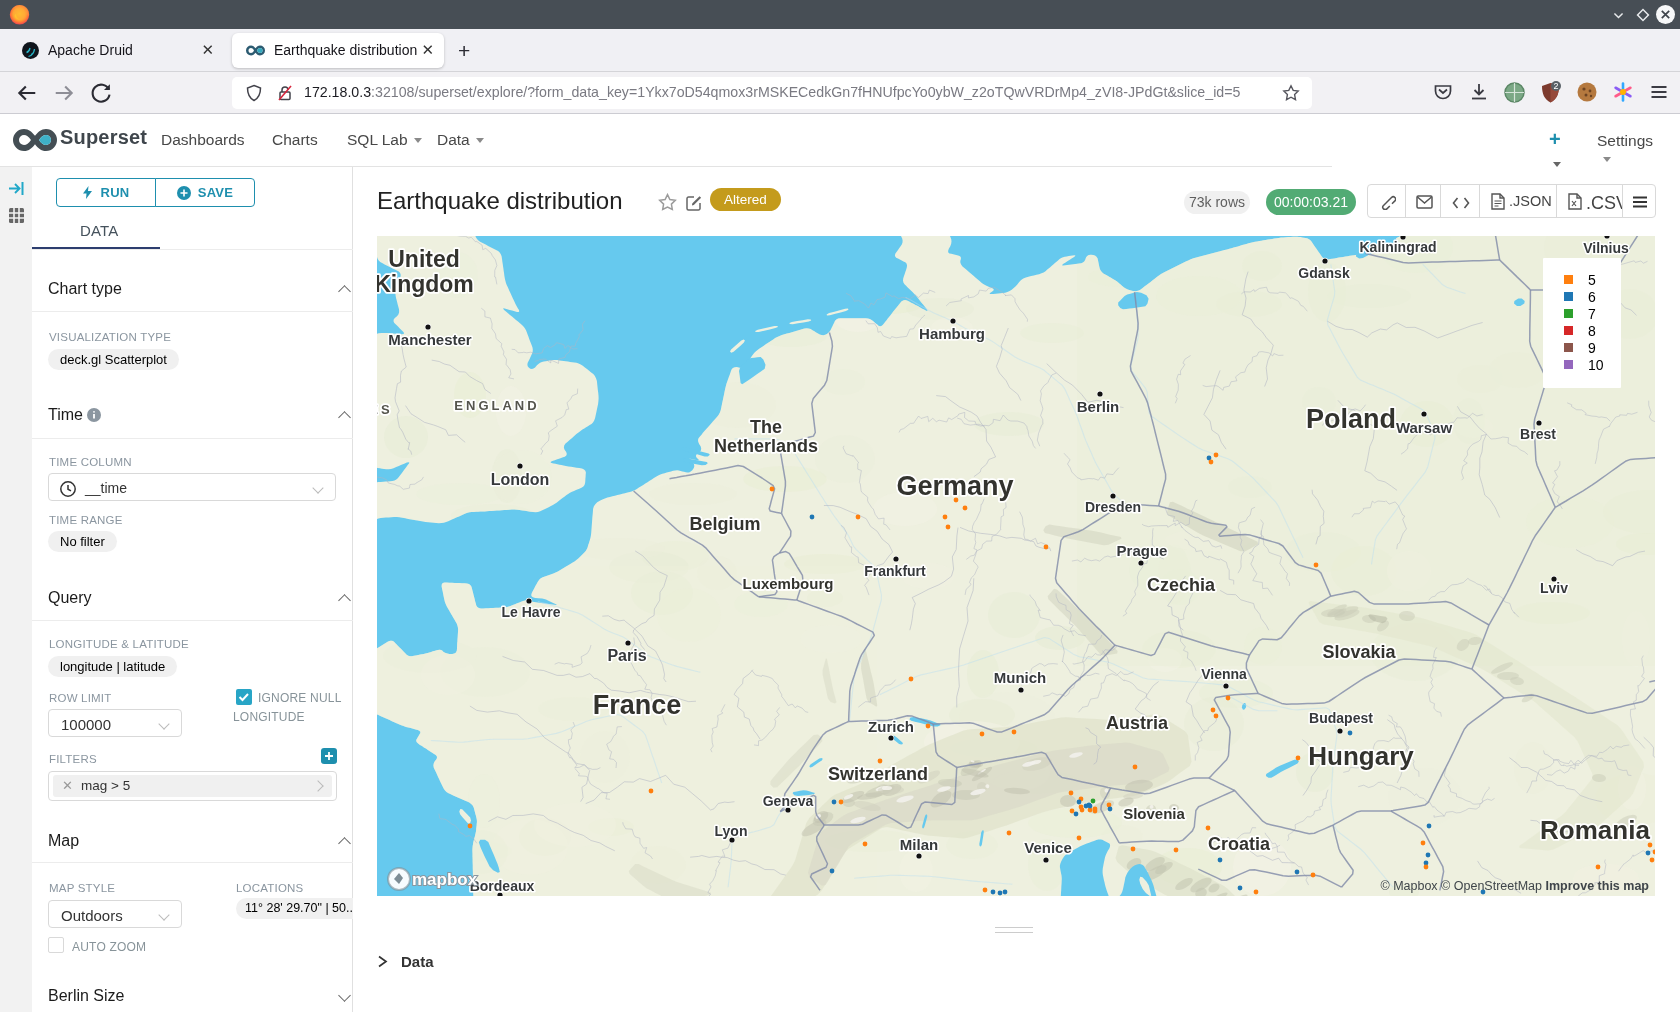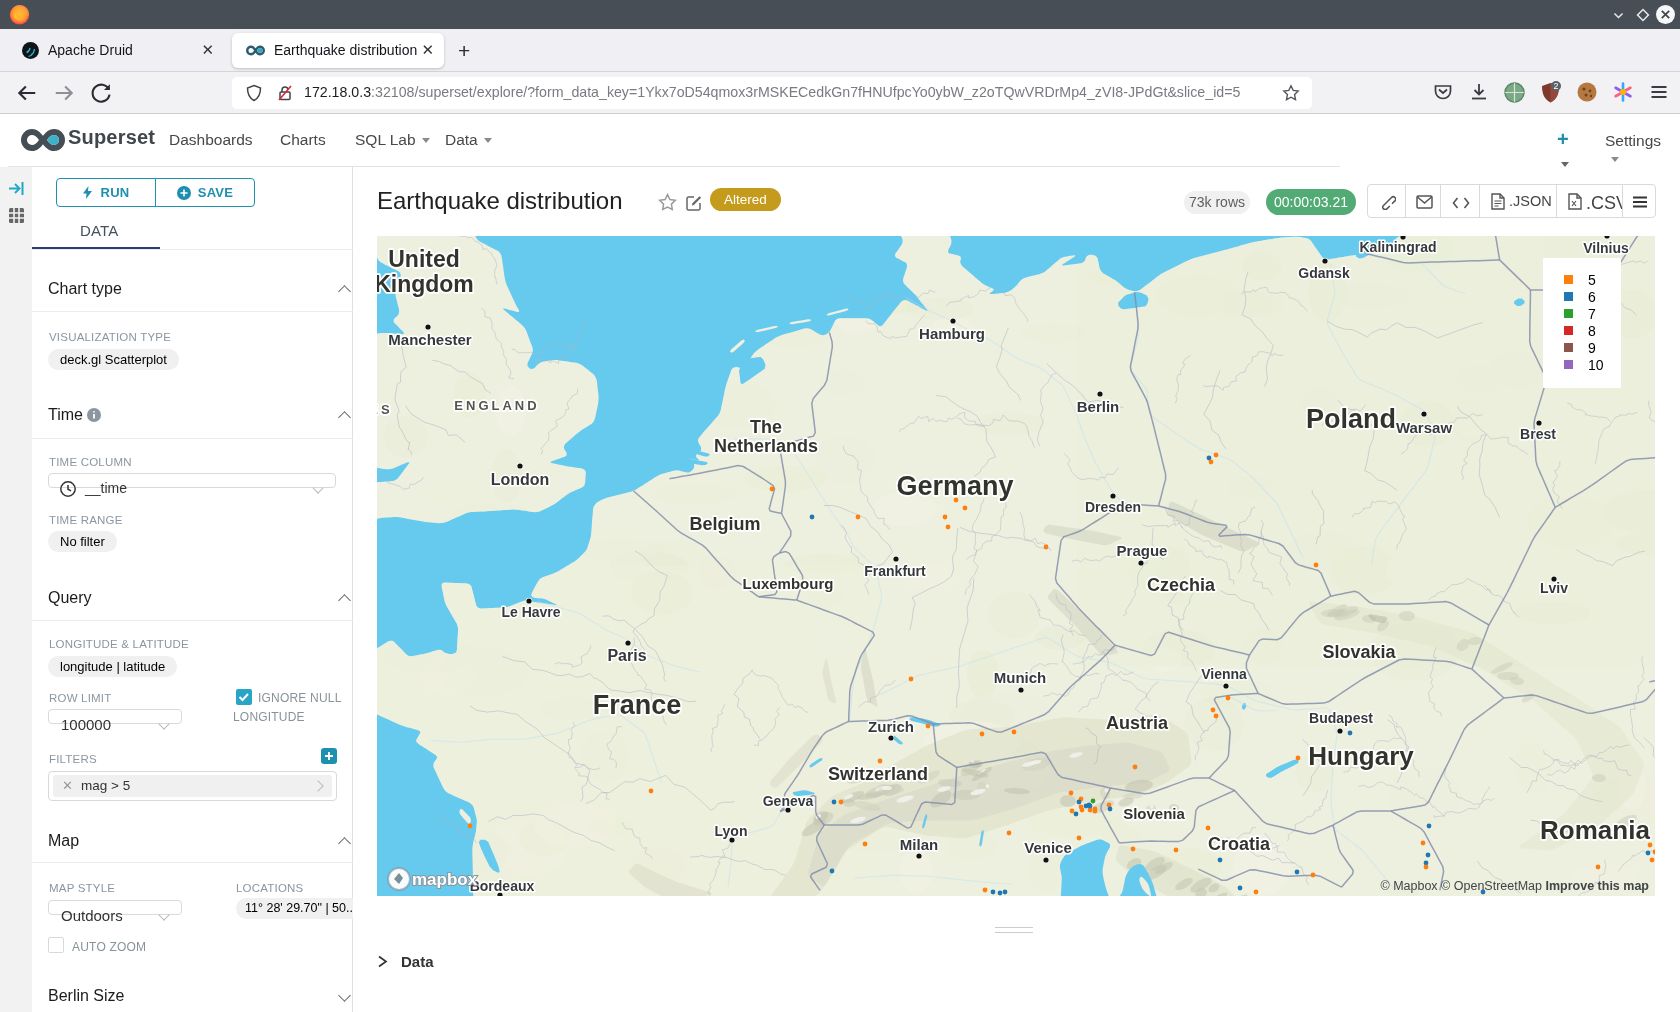--- a/index.html
+++ b/index.html
@@ -10,40 +10,40 @@
 .tabbar { position:absolute; left:0; top:29px; width:1680px; height:43px; background:#f0f0f4; border-bottom:1px solid #d4d4d8; }
 .tab { position:absolute; top:4px; height:35px; font-size:14px; color:#15141a; }
 .tab.inactive { left:8px; width:212px; }
 .tab.active { left:232px; width:212px; background:#fff; border-radius:6px; box-shadow:0 1px 3px rgba(0,0,0,.22); }
 .tab .tlabel { position:absolute; left:42px; top:9px; white-space:nowrap; }
 .tab .tclose { position:absolute; right:10px; top:8px; color:#333; font-size:15px; }
 .urlrow { position:absolute; left:0; top:72px; width:1680px; height:42px; background:#f2f1f4; border-bottom:1px solid #ccccd2; }
 .navic { position:absolute; top:8px; width:26px; height:26px; color:#2b2b33; }
 .urlbox { position:absolute; left:232px; top:5px; width:1080px; height:32px; background:#fff; border-radius:5px; font-size:14.2px; }
 .rticon { position:absolute; top:9px; color:#3b3b43; }
-.appbar { position:absolute; left:8px; top:114px; width:1332px; height:53px; background:#fff; border-bottom:1px solid #e3e3e3; }
+.appbar { position:absolute; left:0; top:114px; width:1332px; height:53px; background:#fff; border-bottom:1px solid #e3e3e3; }
 .menuitem { position:absolute; top:17px; font-size:15.5px; color:#484848; }
 .caret { display:inline-block; width:0; height:0; border-left:4px solid transparent; border-right:4px solid transparent; border-top:5px solid #8a8a8a; margin-left:6px; vertical-align:2px; }
 .leftstrip { position:absolute; left:0; top:167px; width:32px; height:845px; background:#f2f2f2; }
 .cpanel { position:absolute; left:32px; top:167px; width:321px; height:845px; background:#fff; border-right:1px solid #e0e0e0; }
 .btngroup { position:absolute; left:16px; top:11px; width:199px; height:29px; }
 .btn { position:absolute; top:0; height:29px; border:1px solid #1e8fae; background:#fff; color:#1e8fae; font-size:13px; font-weight:700; text-align:center; line-height:27px; letter-spacing:.3px;margin-left:8px; }
 .btn.run { left:0; width:100px; border-radius:4px 0 0 4px; }
 .btn.save { left:99px; width:100px; border-radius:0 4px 4px 0; }
 .datatab { position:absolute; left:48px; top:55px; font-size:15px; color:#45525c; letter-spacing:.2px; }
 .tabline { position:absolute; left:0; top:80px; width:128px; height:3px; background:#2d3e6f; }
 .tabhr { position:absolute; left:0; top:82px; width:321px; height:1px; background:#ececec; }
 .sechead { position:absolute; left:16px; font-size:16px; color:#1b1b1b; font-weight:400; }
 .chev { position:absolute; width:9px; height:9px; border-right:1.6px solid #666; border-bottom:1.6px solid #666; }
 .chev.up { transform:rotate(-135deg); }
 .chev.down { transform:rotate(45deg); }
 .shr { position:absolute; left:0; width:321px; height:1px; background:#ececec; }
 .lbl { position:absolute; font-size:11.5px; color:#8b96a0; letter-spacing:.2px; }
 .pill { position:absolute; background:#f0f0f0; border-radius:11px; font-size:13px; color:#000000; padding:0 12px; line-height:21px; height:21px; white-space:nowrap; }
-.selbox { position:absolute; height:15px; border:1px solid #d9d9d9; border-radius:4px; background:#fff; font-size:14px; color:#333; }
+.selbox { position:absolute; height:28px; border:1px solid #d9d9d9; border-radius:4px; background:#fff; font-size:14px; color:#333; }
 .selchev { position:absolute; width:8px; height:8px; border-right:1.4px solid #bbb; border-bottom:1.4px solid #bbb; transform:rotate(45deg); }
 .checkbox { position:absolute; width:16px; height:16px; border-radius:2px; }
 .chartarea { position:absolute; left:353px; top:167px; width:1327px; height:845px; background:#fff; }
 .ctitle { position:absolute; left:24px; top:20px; font-size:24px; color:#222; }
 .hbadge { position:absolute; height:29px; border:1px solid #d9d9d9; background:#fff; }
 .mapwrap { position:absolute; left:24px; top:69px; width:1278px; height:660px; overflow:hidden; }
 .gpill { position:absolute; border-radius:14px; font-size:14px; line-height:27px; height:27px; padding:0 14px; }
 .dragbar { position:absolute; left:642px; top:760px; width:38px; }
 .datarow { position:absolute; left:24px; top:786px; font-size:15px; color:#333; }
 svg text { user-select:none; }

